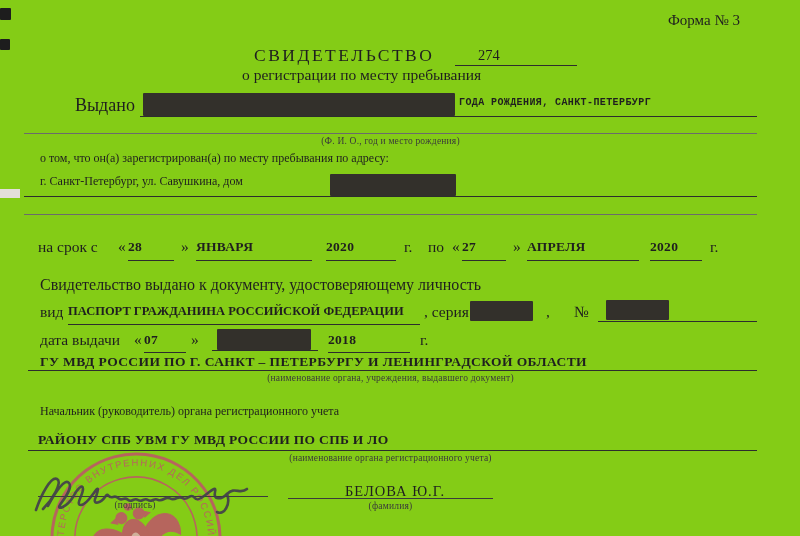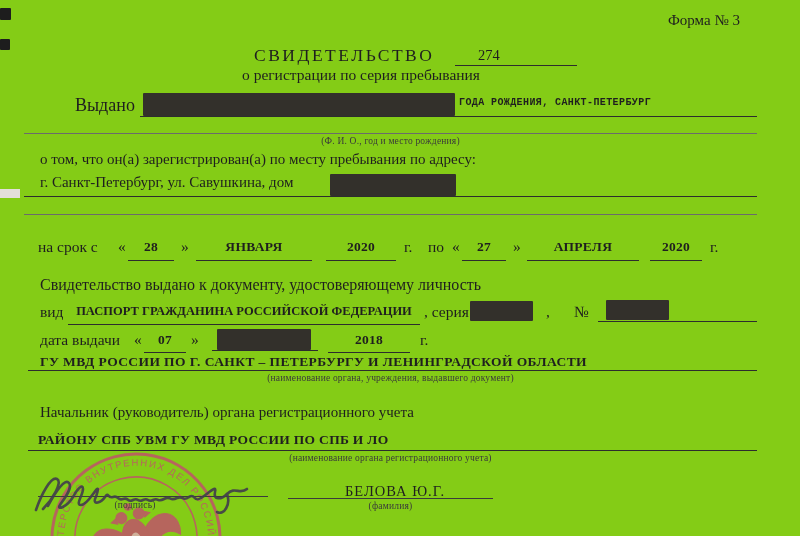--- a/index.html
+++ b/index.html
@@ -3,46 +3,46 @@
 <meta charset="utf-8">
 <style>
   html,body{margin:0;padding:0;background:#e8e6e2;}
   #page{
     position:relative;width:800px;height:536px;overflow:hidden;
     background:#84cc16;
     font-family:"Liberation Serif","DejaVu Serif",serif;
     color:#1f1f1f;
   }
   .abs{position:absolute;white-space:nowrap;}
-  .lbl{font-size:15px;}
+  .lbl{font-size:12px;}
   .lbl-sm{font-size:15.5px;}
   .val{font-weight:bold;font-size:13.5px;letter-spacing:.3px;}
   .cap{font-size:9.5px;color:#3a3a3a;text-align:center;letter-spacing:.2px;}
   .rule{position:absolute;height:0;border-top:1.2px solid #6b6b6b;}
   .uline{position:absolute;height:0;border-top:1.6px solid #2d2d2d;}
-  .field{position:absolute;border-bottom:1.6px solid #2d2d2d;text-align:center;}
+  .field{position:absolute;border-bottom:1.6px solid #2d2d2d;}
   .bar{position:absolute;background:#33302b;border-radius:1px;}
   .q{font-size:15.5px;}
   .artifact{position:absolute;background:#1d1d1d;border-radius:1px;}
 </style>
 </head>
 <body>
 
 <div id="page">
 
   <div class="artifact" style="left:0;top:8px;width:11px;height:12px;"></div>
   <div class="artifact" style="left:0;top:39px;width:10px;height:11px;"></div>
   <div style="position:absolute;left:0;top:189px;width:20px;height:9px;background:#e3dfda;"></div>
 
   <div class="abs" style="left:668px;top:12px;font-size:15px;">Форма № 3</div>
 
   <div class="abs" style="left:254px;top:45px;font-size:17.5px;letter-spacing:2.5px;">СВИДЕТЕЛЬСТВО</div>
   <div class="abs" style="left:478px;top:47px;font-size:14.5px;">274</div>
   <div class="uline" style="left:455px;top:65px;width:122px;"></div>
-  <div class="abs" style="left:242px;top:66px;font-size:15.5px;">о регистрации по серия пребывания</div>
+  <div class="abs" style="left:242px;top:66px;font-size:15.5px;">о регистрации по месту пребывания</div>
 
   <div class="abs lbl" style="left:75px;top:95px;font-size:18px;">Выдано</div>
   <div class="bar" style="left:143px;top:93px;width:312px;height:23px;"></div>
   <div class="abs" style="left:459px;top:97px;font-weight:bold;font-size:10px;letter-spacing:.4px;font-family:Liberation Mono, monospace;">ГОДА РОЖДЕНИЯ, САНКТ-ПЕТЕРБУРГ</div>
   <div class="uline" style="left:140px;top:116px;width:617px;"></div>
 
   <div class="rule" style="left:24px;top:133px;width:733px;"></div>
   <div class="abs cap" style="left:24px;top:136px;width:733px;">(Ф. И. О., год и место рождения)</div>
 
   <div class="abs lbl" style="left:40px;top:151px;">о том, что он(а) зарегистрирован(а) по месту пребывания по адресу:</div>

